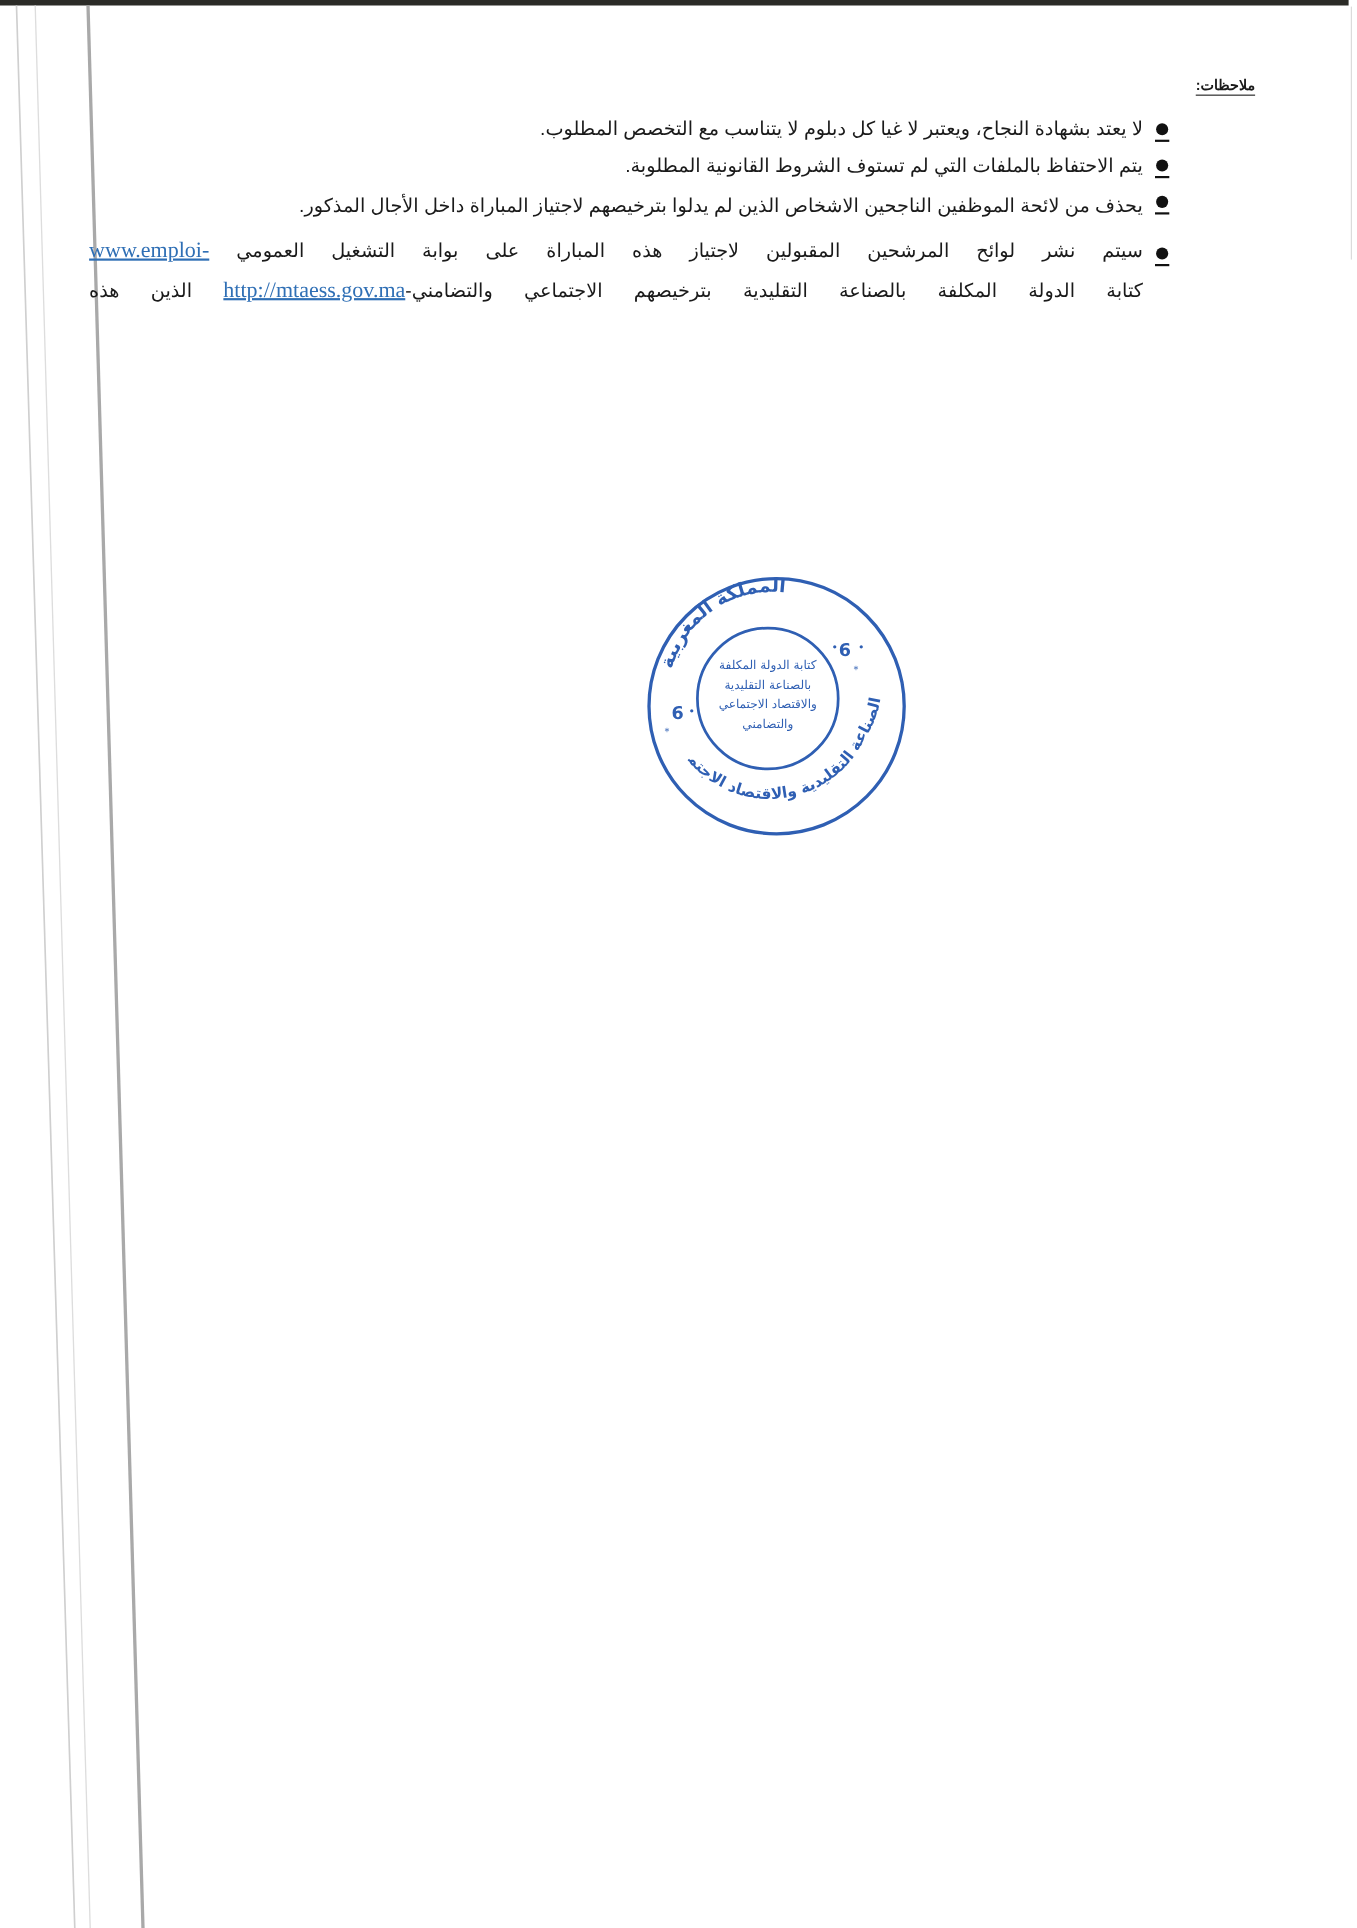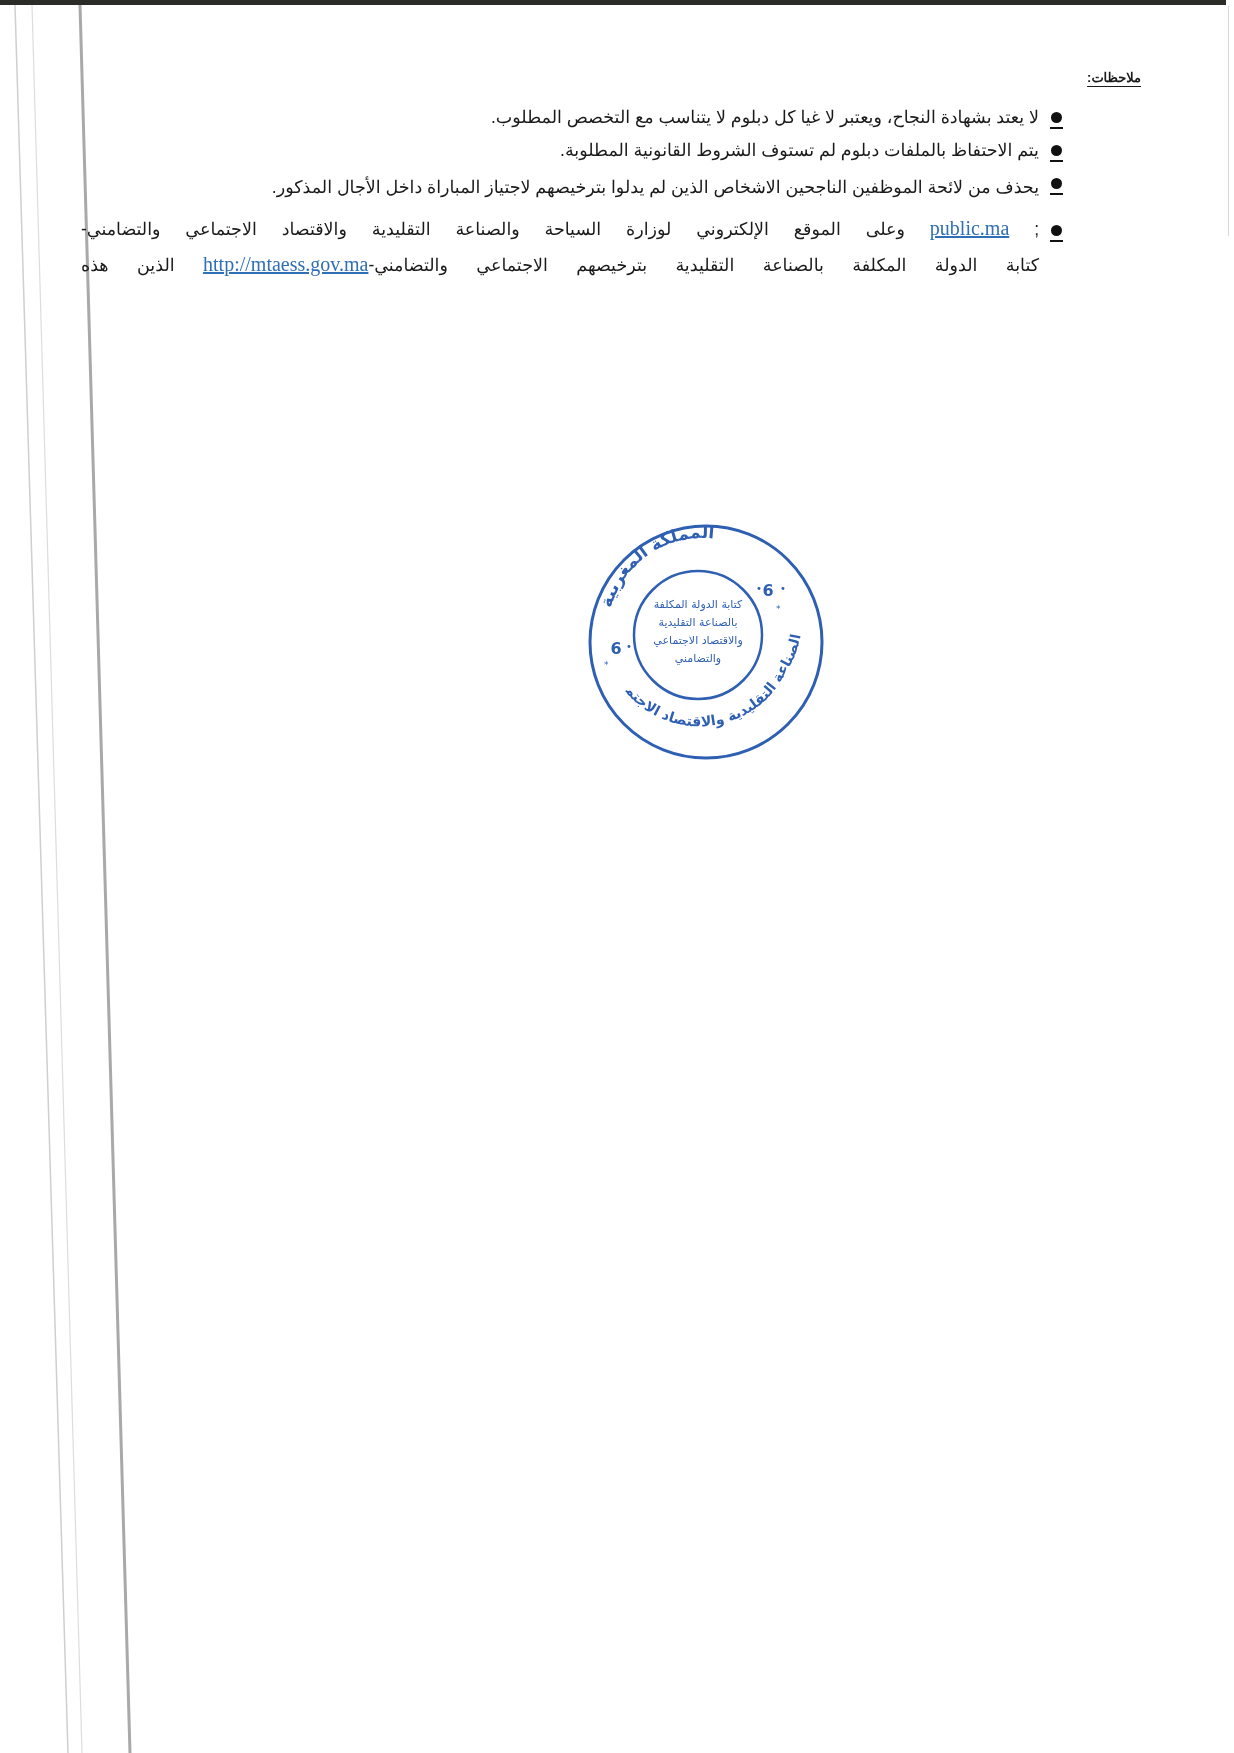--- a/index.html
+++ b/index.html
@@ -54,30 +54,30 @@
   <line x1="80" y1="5" x2="130" y2="1753" stroke="#a9a9a9" stroke-width="3"></line>
 </svg>
 <div class="right-edge"></div>
 
 <div class="notes-title">ملاحظات:</div>
 
 <div class="bullet" style="top:112px"></div>
 <div class="line" style="top:106px">لا يعتد بشهادة النجاح، ويعتبر لا غيا كل دبلوم لا يتناسب مع التخصص المطلوب.</div>
 
 <div class="bullet" style="top:145px"></div>
-<div class="line" style="top:139px">يتم الاحتفاظ بالملفات دبلوم لم تستوف الشروط القانونية المطلوبة.</div>
+<div class="line" style="top:139px">يتم الاحتفاظ بالملفات التي لم تستوف الشروط القانونية المطلوبة.</div>
 
 <div class="bullet" style="top:178px"></div>
 <div class="line" style="top:176px">يحذف من لائحة الموظفين الناجحين الاشخاص الذين لم يدلوا بترخيصهم لاجتياز المباراة داخل الأجال المذكور.</div>
 
 <div class="bullet" style="top:225px"></div>
 <div class="para" style="top:215px">
   <span class="pl">
-    <span>; </span><a class="link">public.ma</a>
-    <span>وعلى الموقع الإلكتروني لوزارة السياحة والصناعة التقليدية والاقتصاد الاجتماعي والتضامني-</span>
+    <span>سيتم نشر لوائح المرشحين المقبولين لاجتياز هذه المباراة على بوابة التشغيل العمومي</span>
+    <a class="link">www.emploi-</a>
   </span>
   <span class="pl">
     <span>كتابة الدولة المكلفة بالصناعة التقليدية بترخيصهم الاجتماعي والتضامني-</span><a class="link">http://mtaess.gov.ma</a>
     <span>الذين هذه</span>
   </span>
 </div>
 
 <svg class="stamp" viewBox="0 0 240 240">
   <defs>
     <path id="arcTop" d="M 30 150 A 95 95 0 0 1 185 45"></path>

